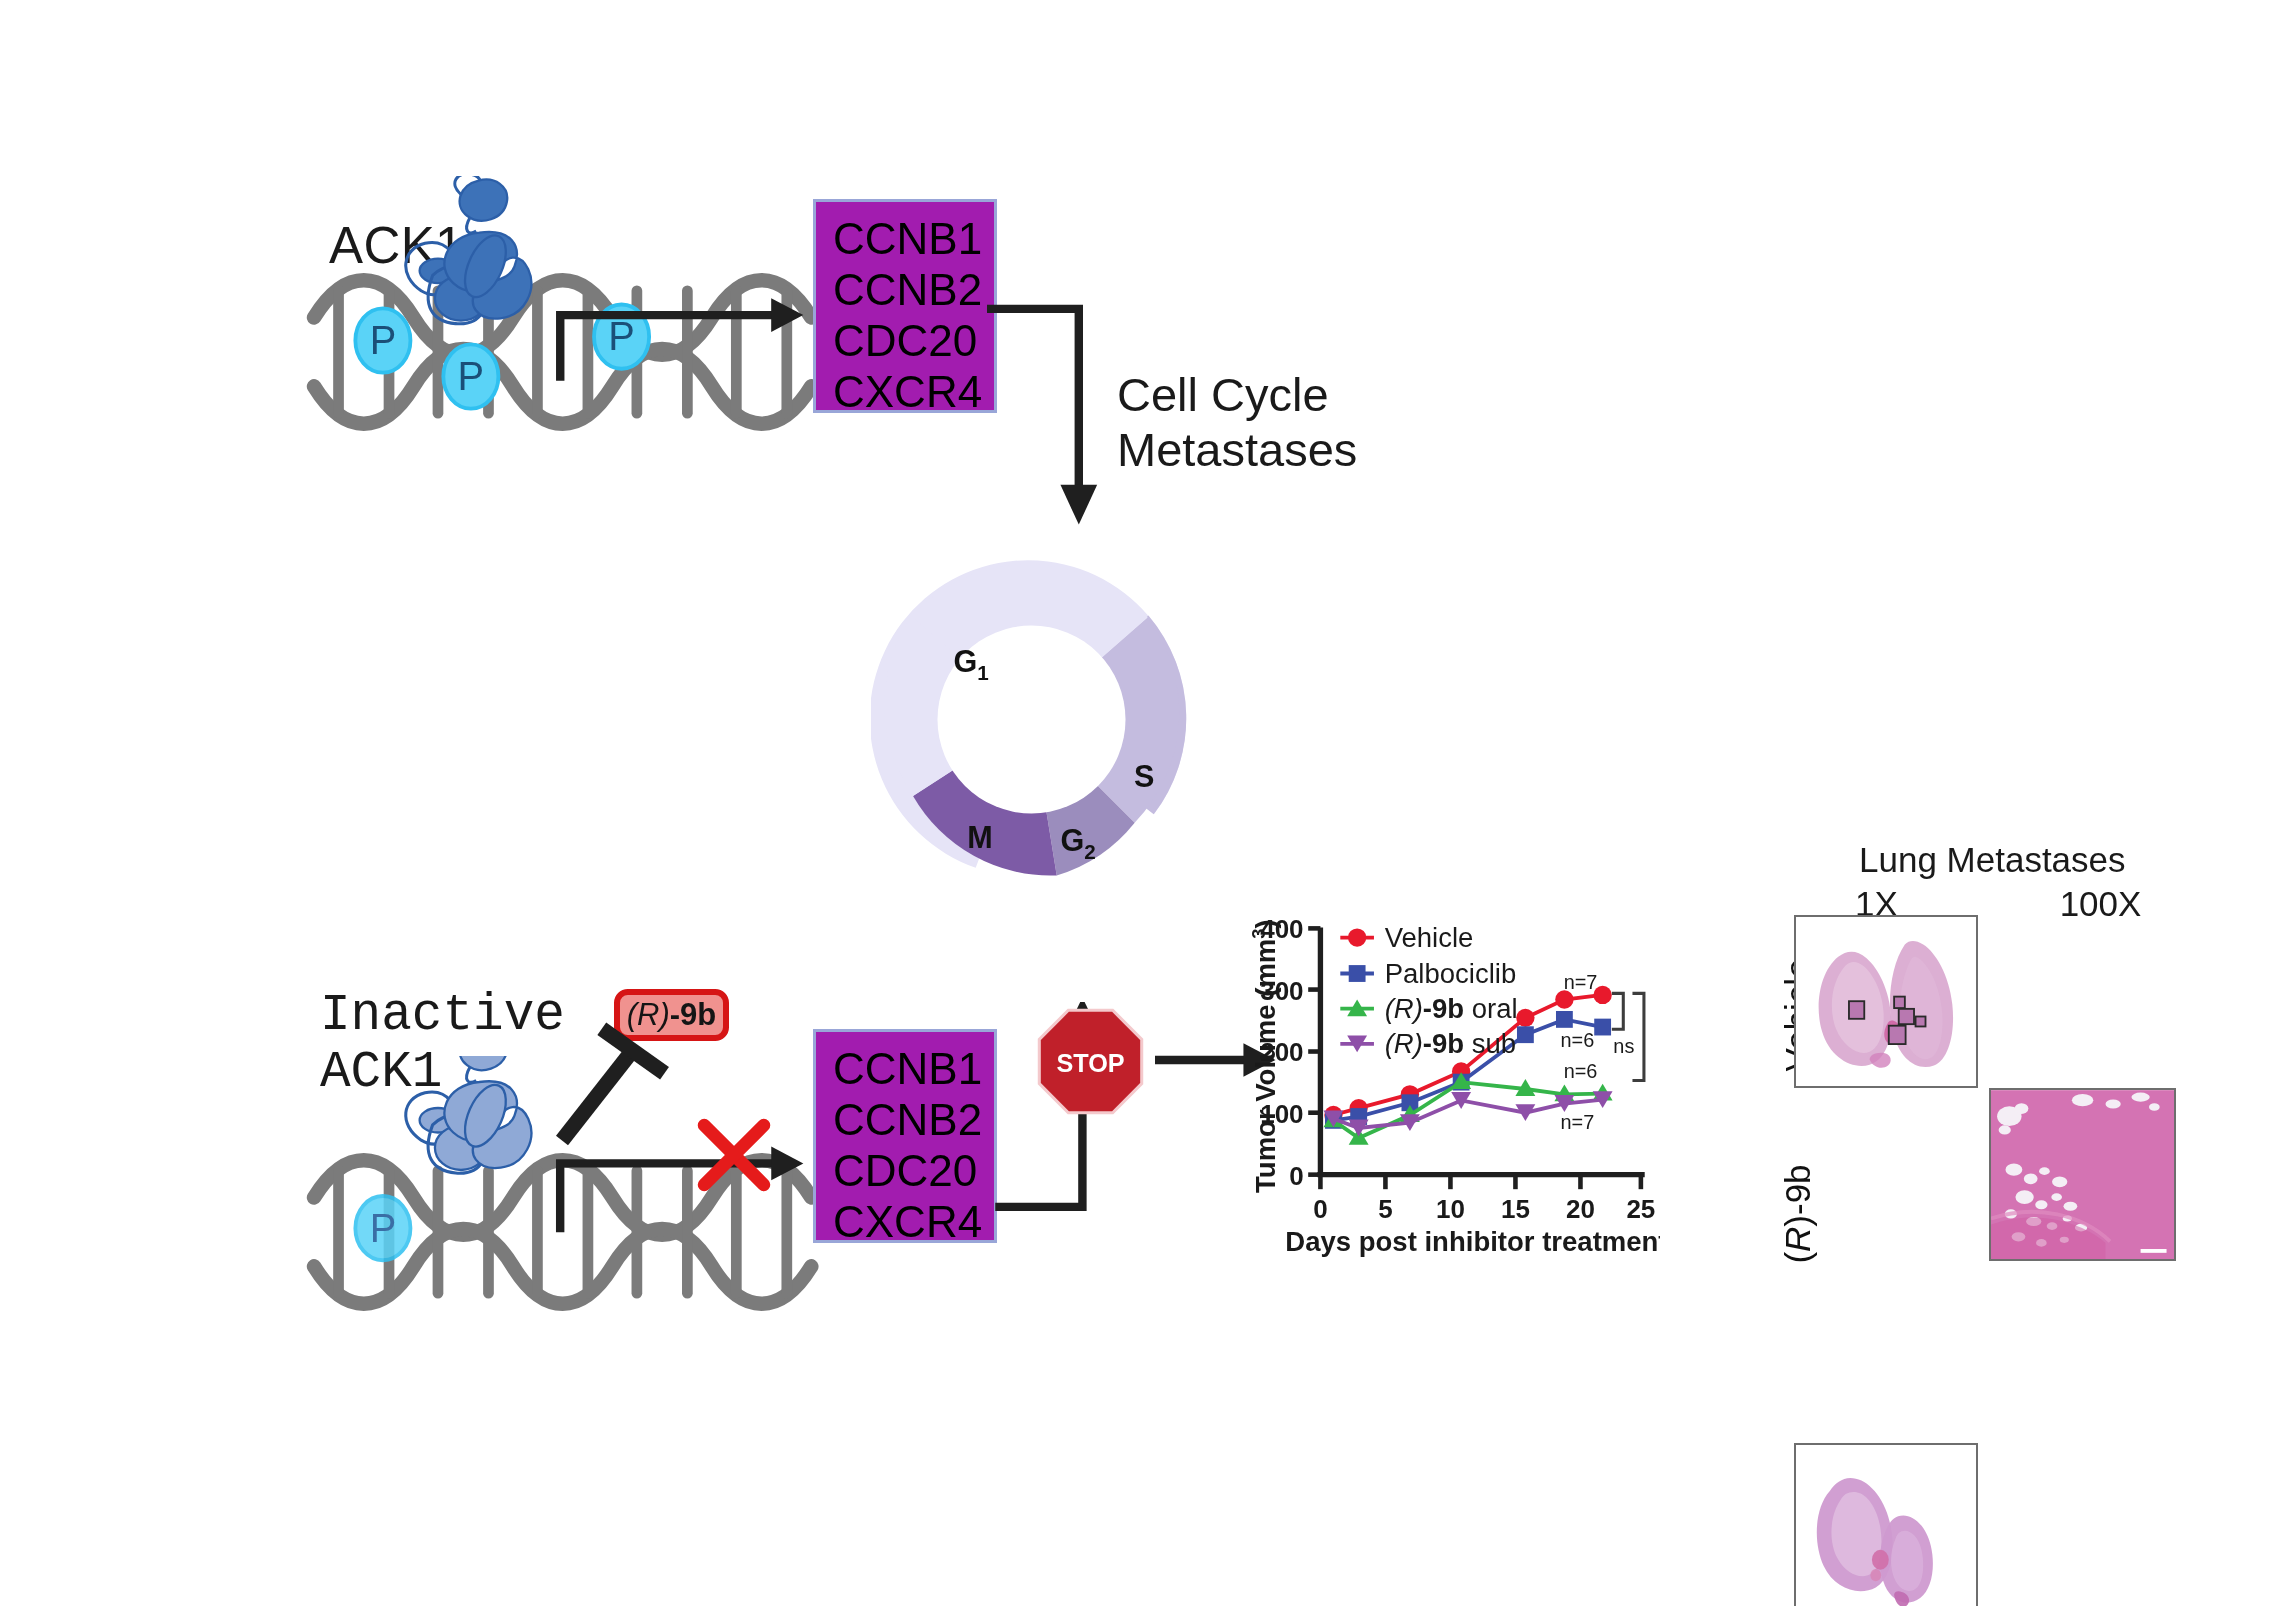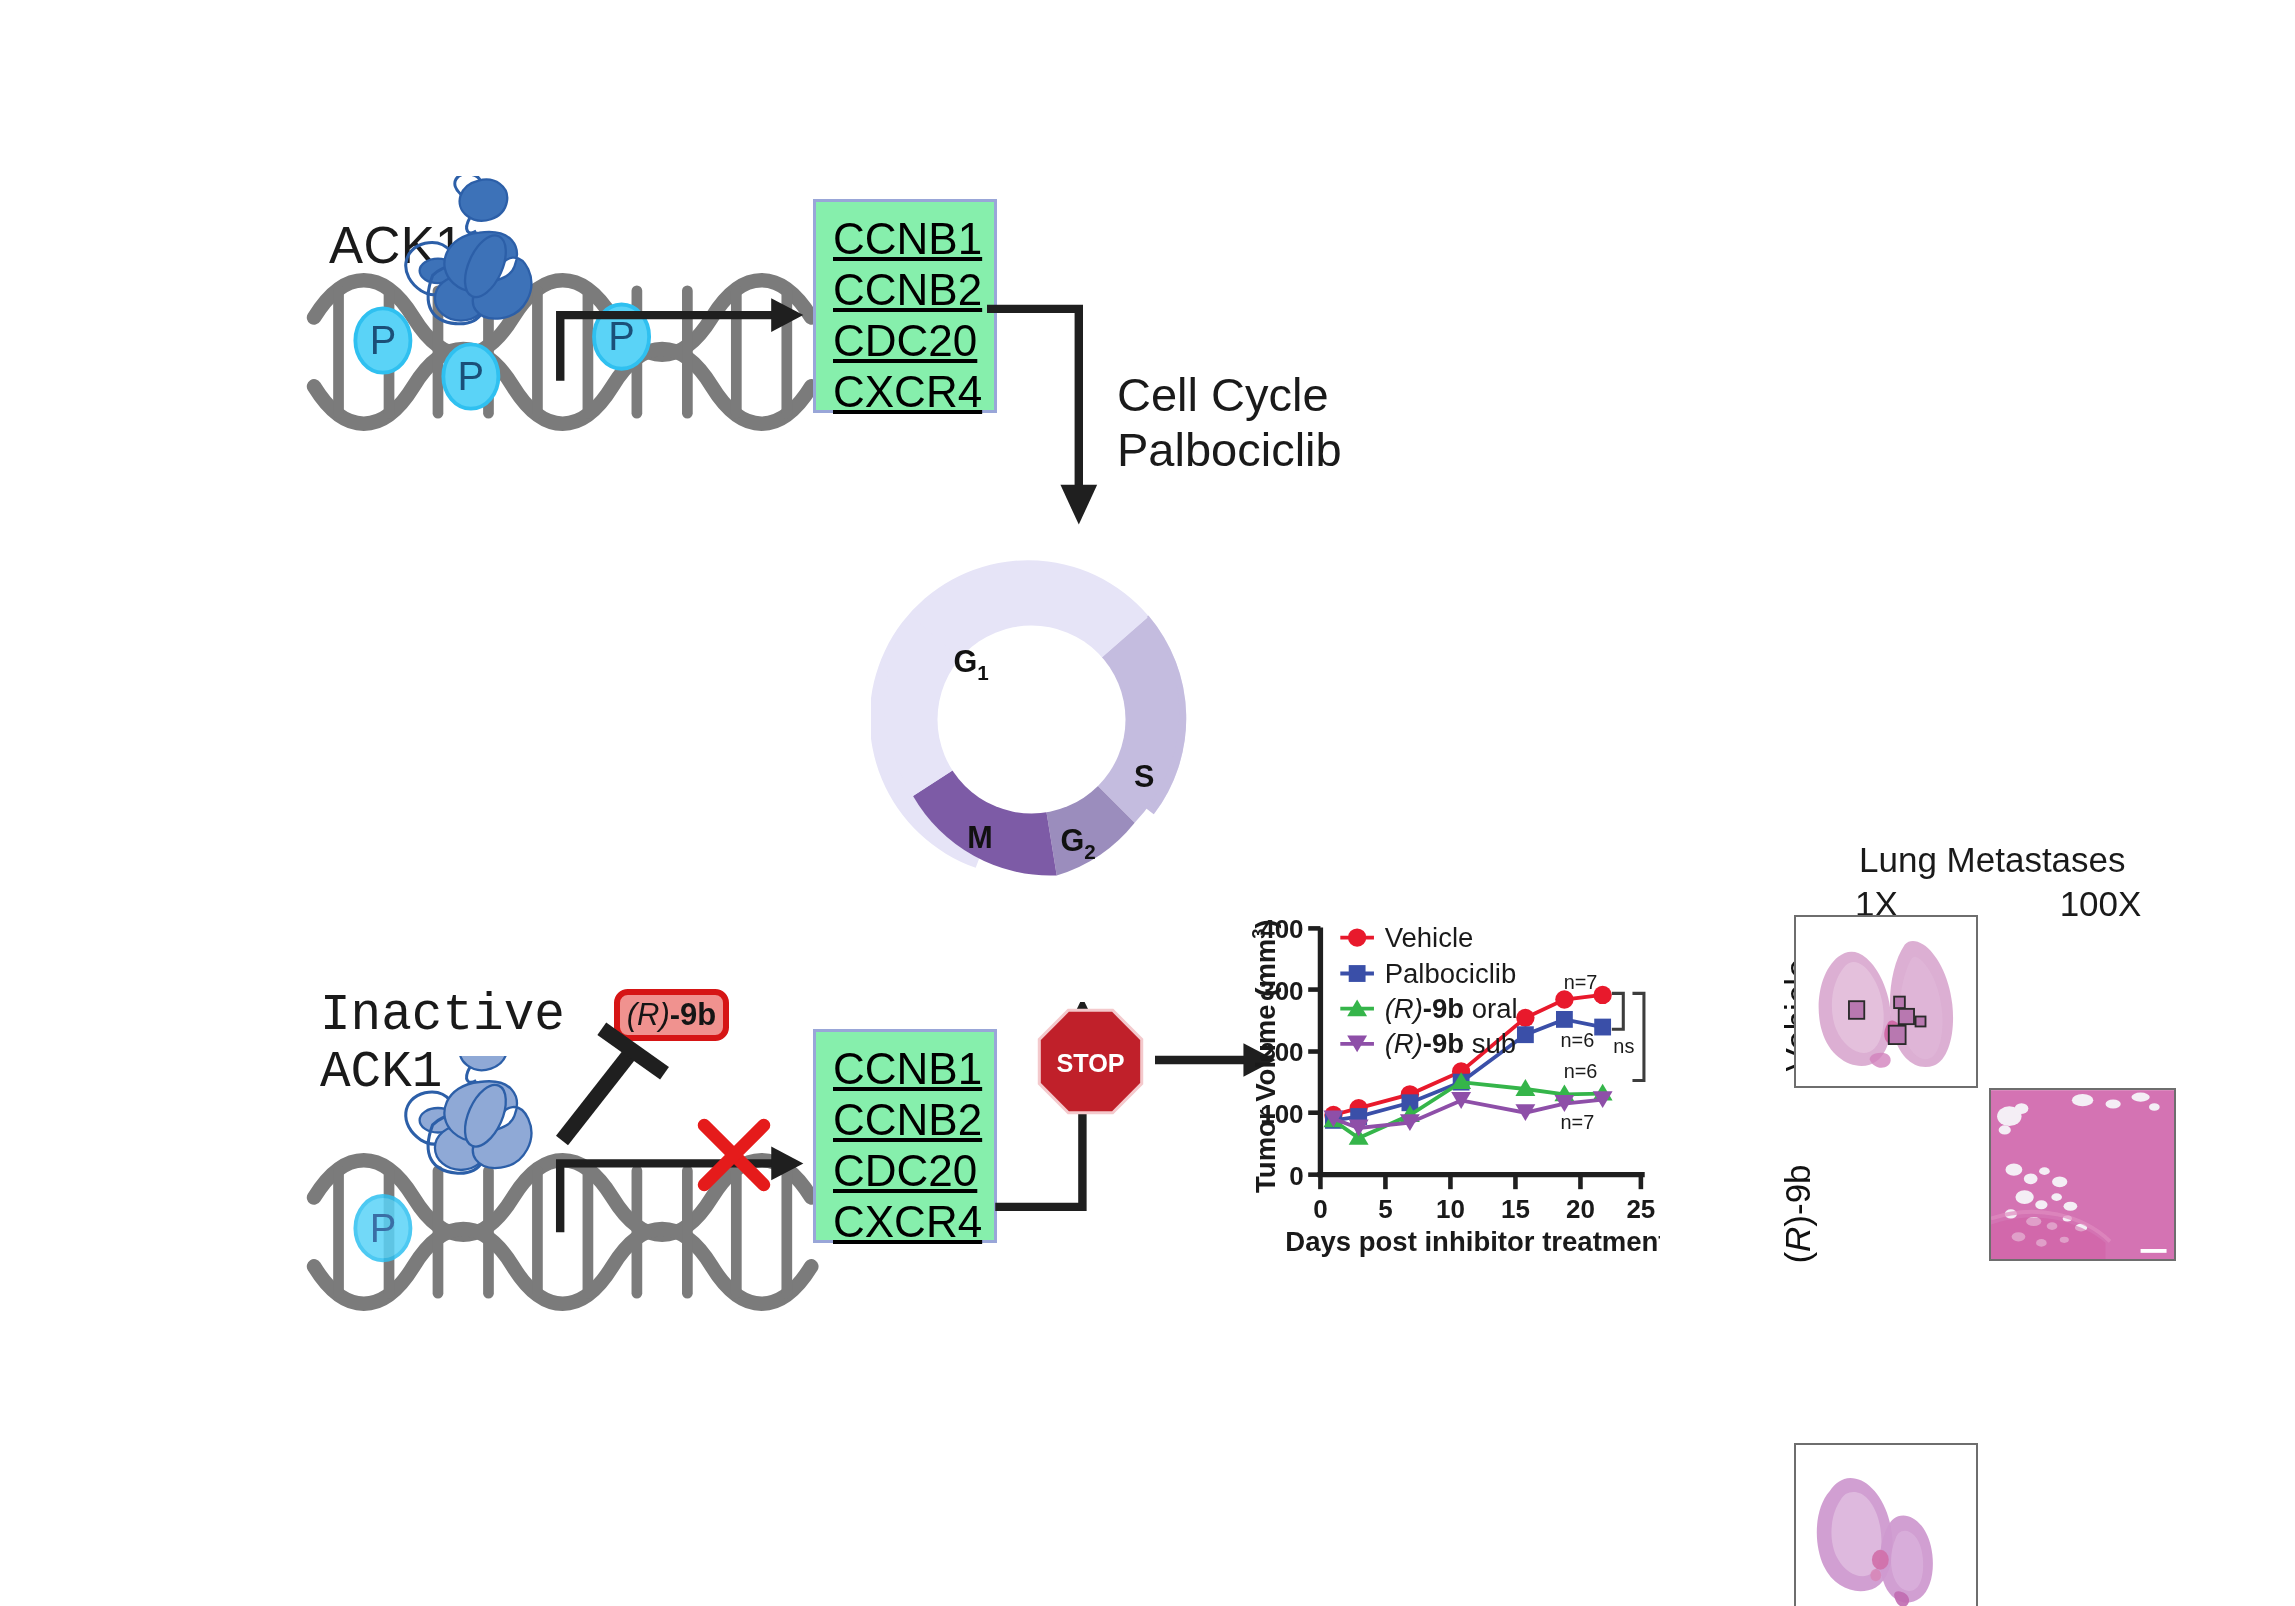--- a/index.html
+++ b/index.html
@@ -6,22 +6,22 @@
   body{width:2295px;height:1607px;position:relative;overflow:hidden;
        font-family:"Liberation Sans","DejaVu Sans",sans-serif;}
   .abs{position:absolute;}
   .txt{color:#1a1a1a;white-space:nowrap;}
 
   
   #ack1-label{left:329px;top:216px;font-size:51px;letter-spacing:0.4px;}
   #inactive-label{left:320px;top:987px;font-size:51px;line-height:1.12;white-space:pre-line;font-family:Liberation Mono, monospace;}
 
   
-  .gene-box{background:#86efac;border:3.8px solid #99a6d8;box-sizing:border-box;
-            padding:10.7px 0 0 17px;text-decoration:underline;}
+  .gene-box{background:#a21caf;border:3.8px solid #99a6d8;box-sizing:border-box;
+            padding:10.7px 0 0 17px;}
   .gene-box .gl{font-size:44px;line-height:1.16;color:#000;}
 
   
   #ccp{left:1117px;top:367px;font-size:47px;line-height:1.18;white-space:pre-line;color:#1a1a1a;}
 
   
   .lm-title{font-size:35px;color:#1a1a1a;}
   .mag-title{font-size:35px;color:#1a1a1a;text-align:center;}
   .rowlabel{font-size:35px;color:#111;transform-origin:50% 50%;
             transform:rotate(-90deg);text-align:center;white-space:nowrap;}
@@ -90,21 +90,21 @@
   <div class="gl">CDC20</div>
   <div class="gl">CXCR4</div>
 </div>
 
 <svg class="abs" style="left:987px;top:295px;" width="153" height="245" viewBox="0 0 200 320">
   <path d="M0,18 L120,18 L120,250" fill="none" stroke="#1f1f1f" stroke-width="11"></path>
   <polygon points="96,248 144,248 120,300" fill="#1f1f1f"></polygon>
 </svg>
 
 <div class="abs txt" id="ccp">Cell Cycle
-Palbociclib</div>
+Metastases</div>
 
 <svg class="abs" style="left:871px;top:559px;" width="321" height="321" viewBox="0 0 420 420">
 
   <path d="M 210 210 L 137 404 A 207 207 0 1 1 370 334 Z" fill="#e6e4f7"></path>
 
   <path d="M 210 210 L 370 334 A 207 207 0 0 0 363 74 Z" fill="#c4bcdf"></path>
 
   <g>
 
     <path d="M210,210 L53,75 A207,207 0 0 1 362,77 Z" fill="#e6e4f7"></path>

